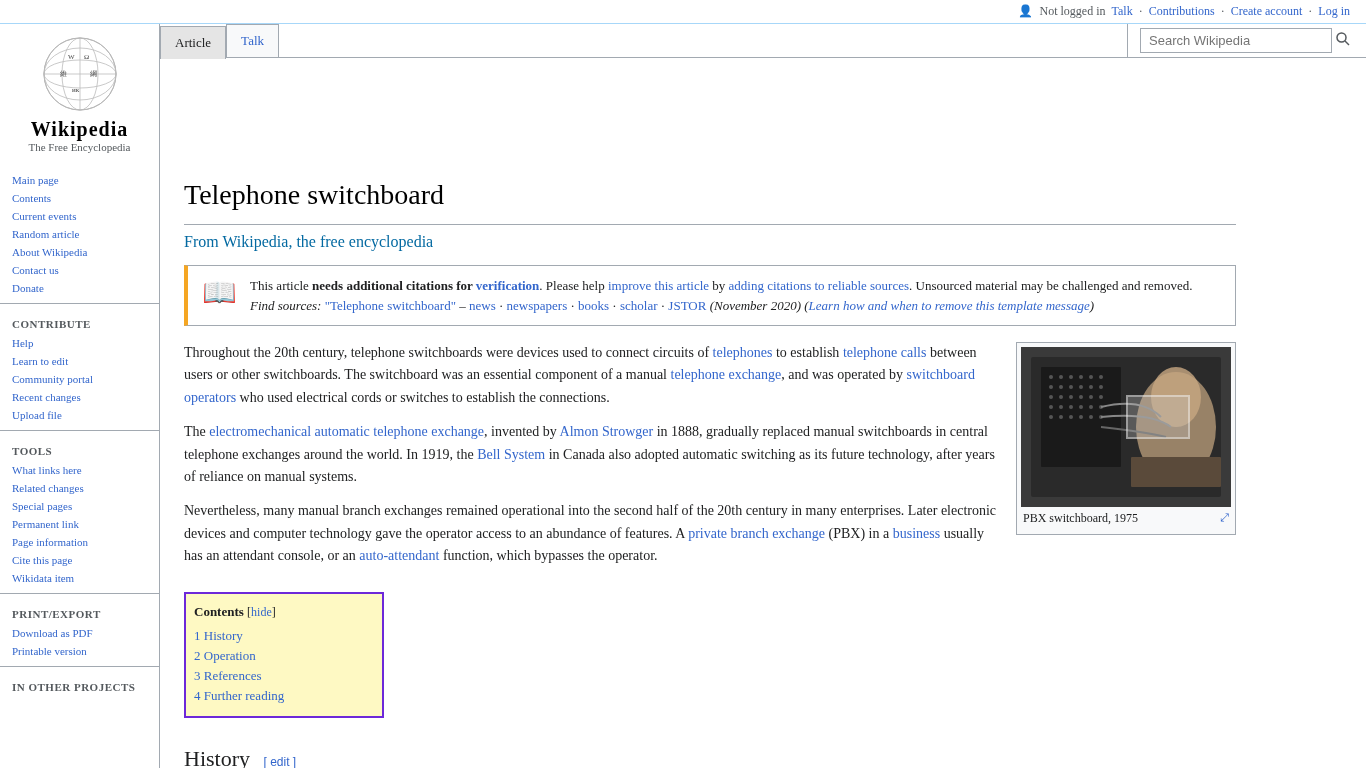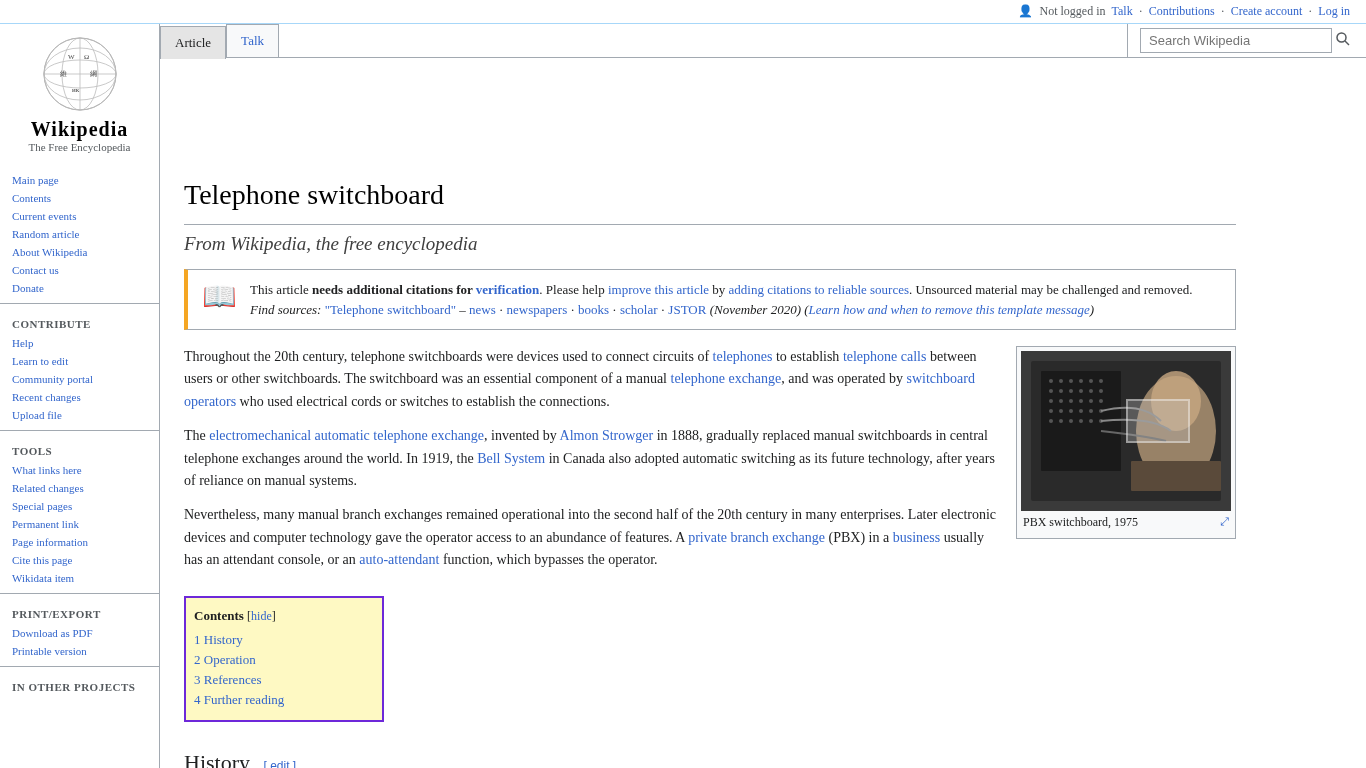--- a/index.html
+++ b/index.html
@@ -167,24 +167,23 @@
     #article-title {
       font-family: 'Linux Libertine', Georgia, serif;
       font-size: 28px;
       font-weight: normal;
       border-bottom: 1px solid #a2a9b1;
       padding-bottom: 13px;
       margin-bottom: 8px;
       color: #000;
     }
     #article-subtitle {
-      font-size: 19px;
-      color: #404040;
+      font-size: 16px;
+      color: #0369a1;
       margin-bottom: 14px;
-      font-style: italic;
     }
 
     
     .notice-box {
       border: 1px solid #a2a9b1;
       border-left: 4px solid #f5a623;
       padding: 10px 14px;
       margin-bottom: 16px;
       display: flex;
       align-items: flex-start;

